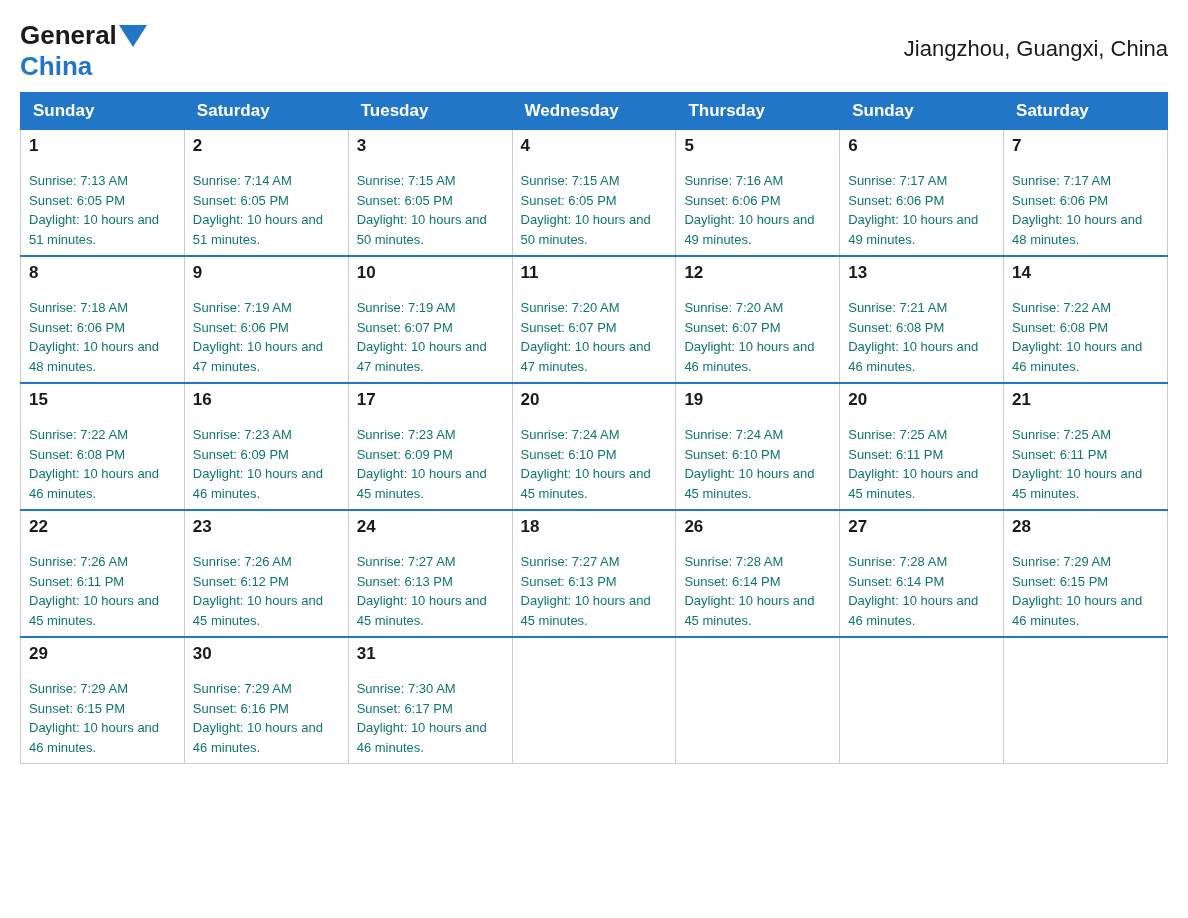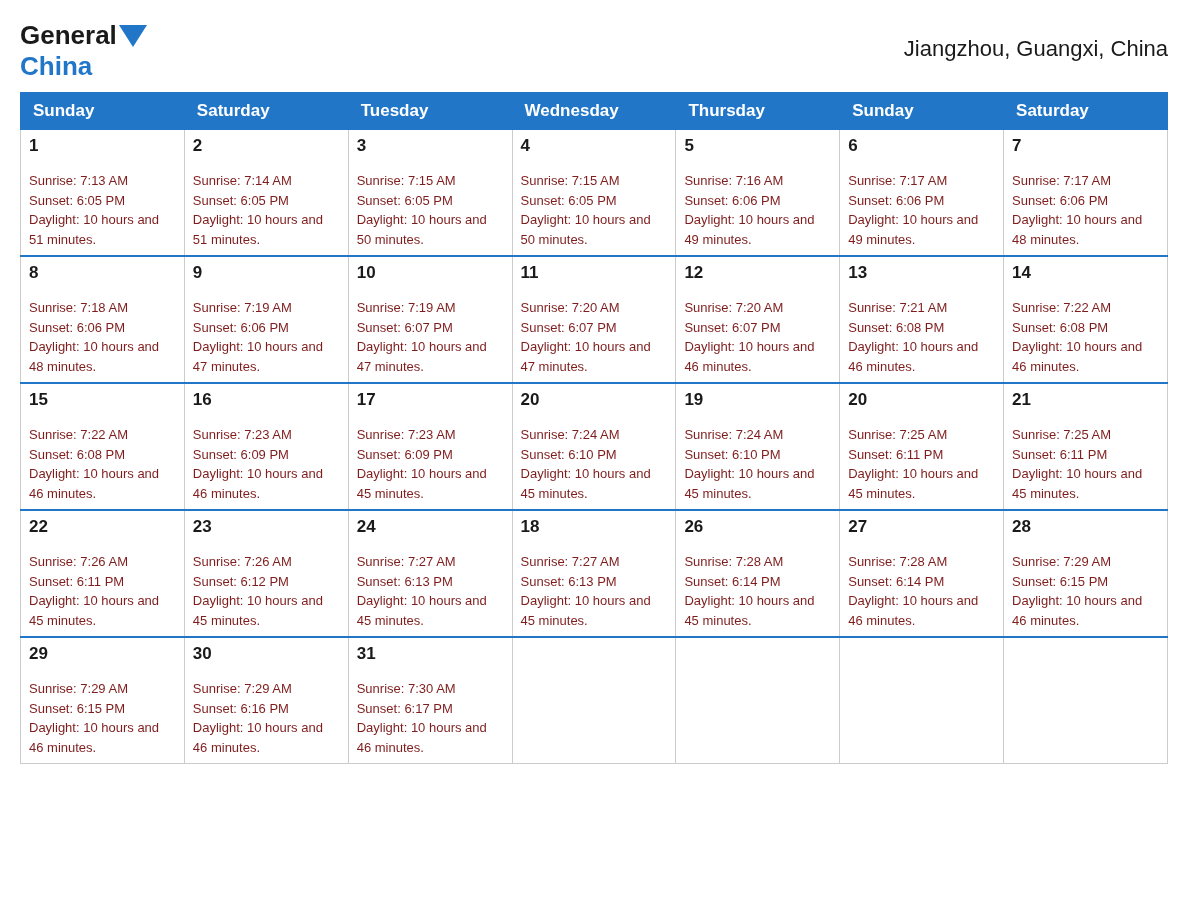--- a/index.html
+++ b/index.html
@@ -79,21 +79,21 @@
       min-height: 110px;
     }
     .day-number {
       font-size: 17px;
       font-weight: bold;
       color: #1a1a1a;
       margin-bottom: 4px;
     }
     .day-info {
       font-size: 13px;
-      color: #7f1d1d;
+      color: #0f766e;
       line-height: 1.5;
       margin-top: 15px;
     }
     .empty-cell {
       background: #fff;
     }
     .row-divider td {
       border-top: 2px solid #2176c8;
     }
   </style>

